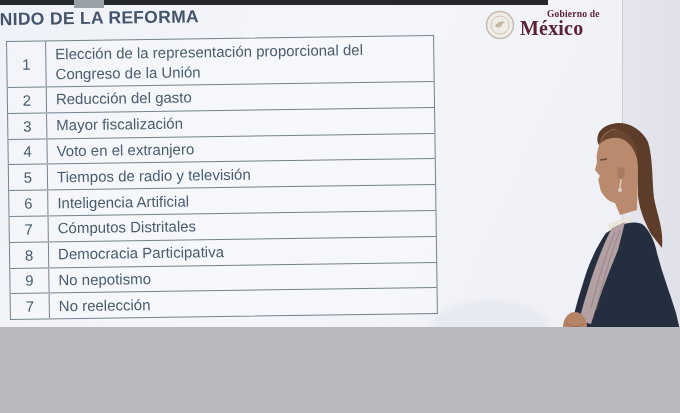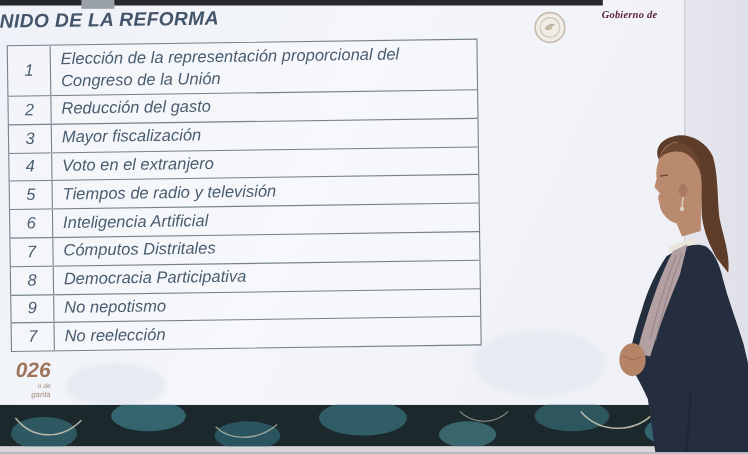--- a/index.html
+++ b/index.html
@@ -1,20 +1,19 @@
 <!DOCTYPE html>
 <html><head>
 <meta charset="utf-8">
 <style>
   html,body{margin:0;padding:0;background:#b9bac0;}
   #stage{
-    position:relative;width:680px;height:411px;overflow:hidden;
+    position:relative;width:680px;height:327px;overflow:hidden;
     background:#e3e4e9;
     font-family:"Liberation Sans","DejaVu Sans",sans-serif;
-    font-style:italic;
   }
   
   .screen{
     position:absolute;left:0;top:0;width:622px;height:369px;overflow:hidden;
     background:linear-gradient(115deg,#eef1f7 0%,#f4f6fa 45%,#eef0f6 100%);
   }
   .screen-top-edge{position:absolute;left:0;top:0;width:548px;height:5px;background:#26282b;}
   .screen-top-notch{position:absolute;left:74px;top:0;width:30px;height:8px;background:#9aa0a8;}
   .faint-blob{position:absolute;border-radius:50%;background:#e7eaf1;filter:blur(2px);}
   
@@ -113,20 +112,21 @@
 
     <div class="gob-logo">
       <svg width="32" height="32" viewBox="0 0 32 32">
         <circle cx="16" cy="16" r="13.5" fill="#f0ede7" stroke="#c6bcae" stroke-width="1.5"></circle>
         <circle cx="16" cy="16" r="9" fill="none" stroke="#cfc5b7" stroke-width="1"></circle>
         <path d="M11,17 q4,-6 10,-4 q-3,1 -4,4 q-2,3 -6,0 Z" fill="#bfb3a0"></path>
         <circle cx="16" cy="16" r="2" fill="#c8bcab"></circle>
       </svg>
       <div class="gob-text">
         <div class="gob-line1">Gobierno de</div>
+        <div class="gob-line2">México</div>
       </div>
     </div>
 
     <div class="year-mark">
       <div class="ym1">026</div>
       <div class="ym2">o de</div>
       <div class="ym3">garita</div>
       <div class="ym4">aza</div>
     </div>
   </div>

